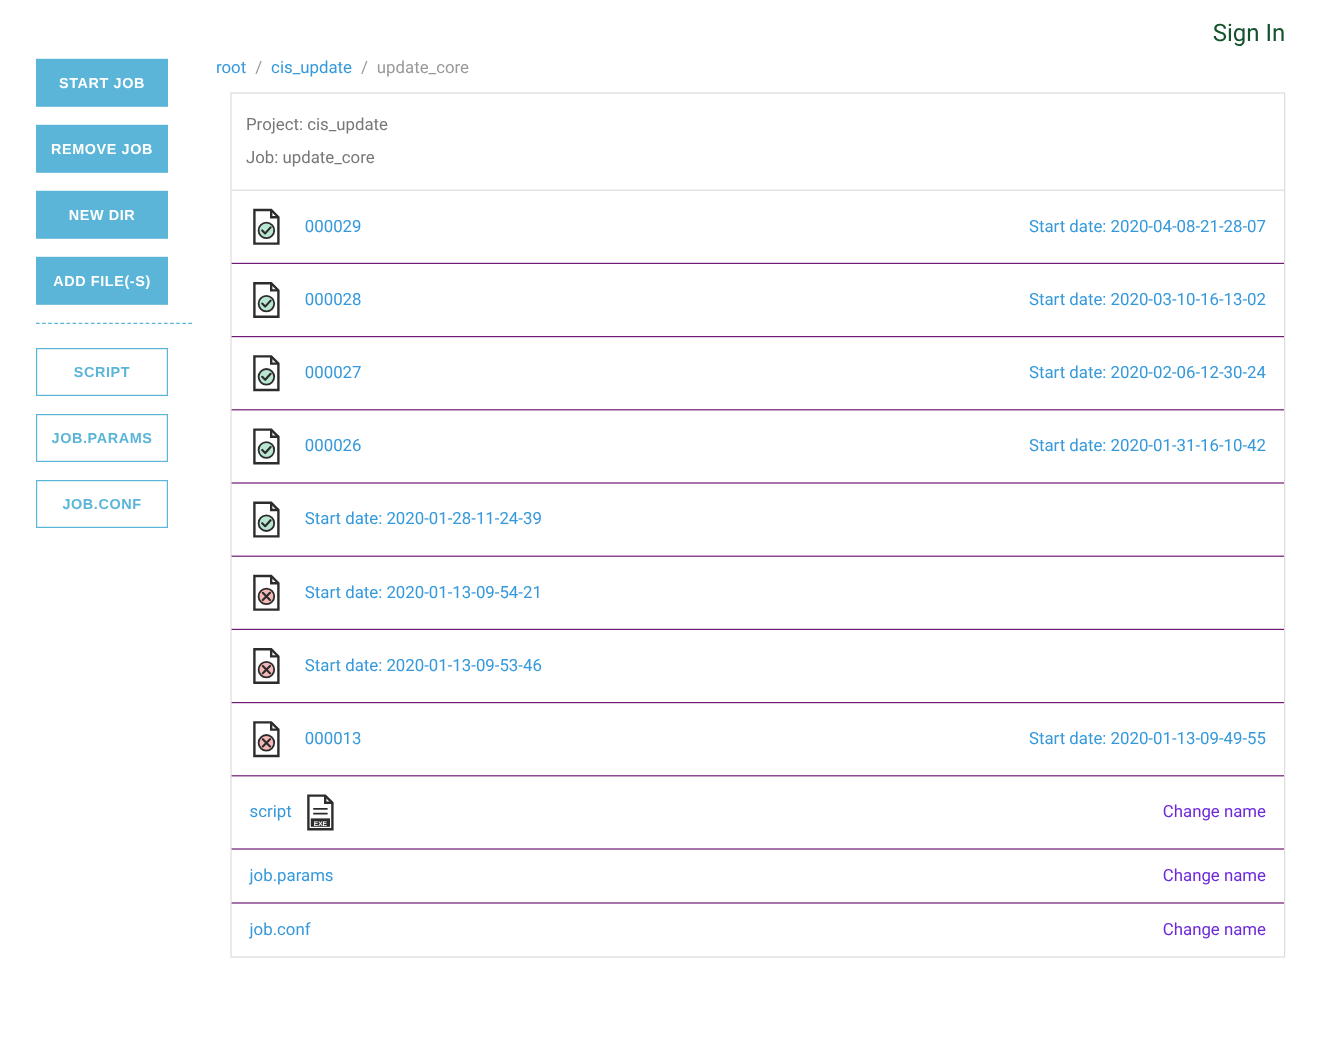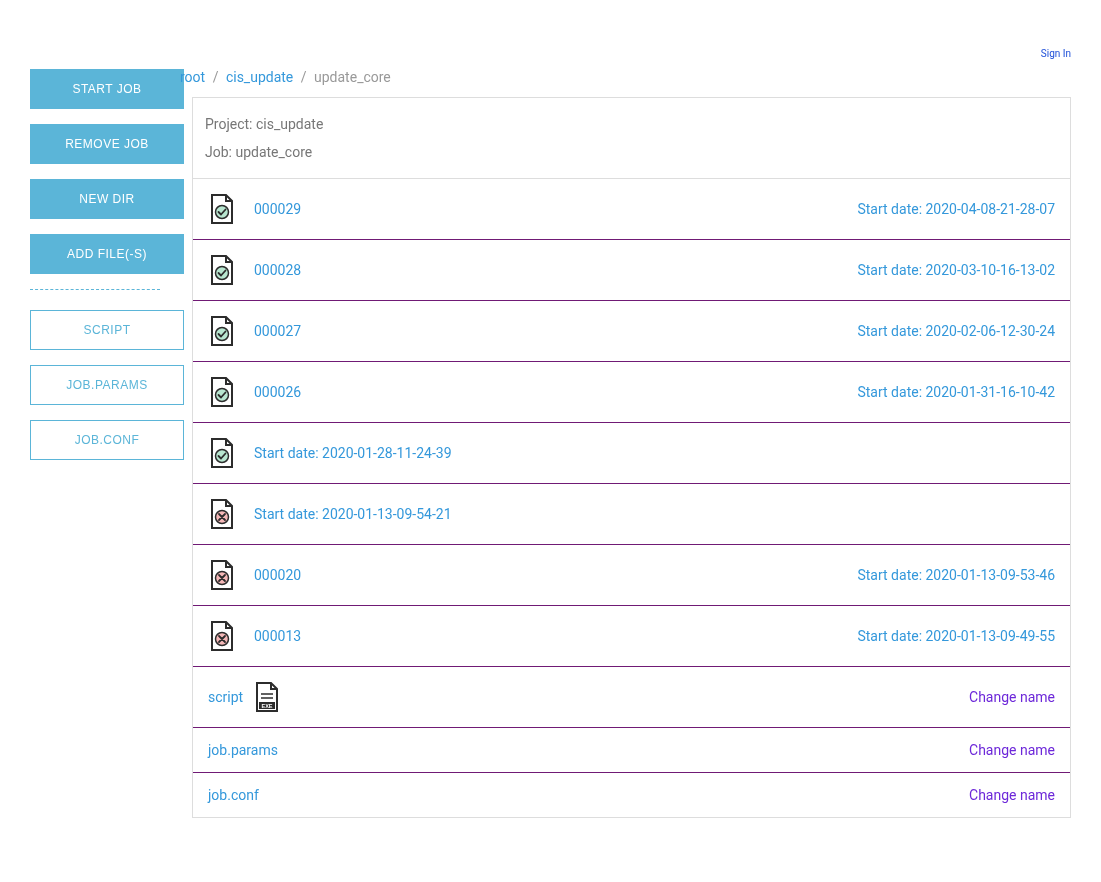--- a/index.html
+++ b/index.html
@@ -13,43 +13,42 @@
       width: 1101px;
       height: 882px;
       position: relative;
     }
     .top-bar {
       display: flex;
       justify-content: flex-end;
       padding: 15px 30px 10px;
     }
     .sign-in {
-      color: #1d4ed8;
-      font-size: 10px;
-      cursor: pointer;
-      margin-top: 33px;
+      color: #14532d;
+      font-size: 20px;
+      cursor: pointer;
     }
     .container {
       display: flex;
       padding: 0 30px;
     }
     .sidebar {
       width: 130px;
       flex-shrink: 0;
       margin-right: 20px;
     }
     .btn {
-      width: 154px;
+      width: 110px;
       height: 40px;
       display: flex;
       align-items: center;
       justify-content: center;
       margin-bottom: 15px;
       font-size: 12px;
-      font-weight: 400;
+      font-weight: 700;
       letter-spacing: 0.5px;
       cursor: pointer;
       border: none;
     }
     .btn-solid {
       background: #5bb5d8;
       color: #fff;
     }
     .btn-outline {
       background: #fff;
@@ -226,21 +225,20 @@
   </svg></span>
     <span class="row-date">Start date: 2020-01-13-09-54-21</span>
   </div>
           <div class="row">
     <span class="row-icon"><svg viewBox="0 0 28 32" width="28" height="32">
     <path d="M4 2 L18 2 L24 8 L24 30 L4 30 Z" fill="#fff" stroke="#2c2c2c" stroke-width="2"></path>
     <path d="M18 2 L18 8 L24 8" fill="none" stroke="#2c2c2c" stroke-width="2"></path>
     <circle cx="14" cy="19" r="6.5" fill="#f5b8b8" stroke="#2c2c2c" stroke-width="1.5"></circle>
     <path d="M11 16 L17 22 M17 16 L11 22" fill="none" stroke="#2c2c2c" stroke-width="1.8" stroke-linecap="round"></path>
   </svg></span>
-    <span class="row-name">000020</span>
     <span class="row-date">Start date: 2020-01-13-09-53-46</span>
   </div>
           <div class="row">
     <span class="row-icon"><svg viewBox="0 0 28 32" width="28" height="32">
     <path d="M4 2 L18 2 L24 8 L24 30 L4 30 Z" fill="#fff" stroke="#2c2c2c" stroke-width="2"></path>
     <path d="M18 2 L18 8 L24 8" fill="none" stroke="#2c2c2c" stroke-width="2"></path>
     <circle cx="14" cy="19" r="6.5" fill="#f5b8b8" stroke="#2c2c2c" stroke-width="1.5"></circle>
     <path d="M11 16 L17 22 M17 16 L11 22" fill="none" stroke="#2c2c2c" stroke-width="1.8" stroke-linecap="round"></path>
   </svg></span>
     <span class="row-name">000013</span>

